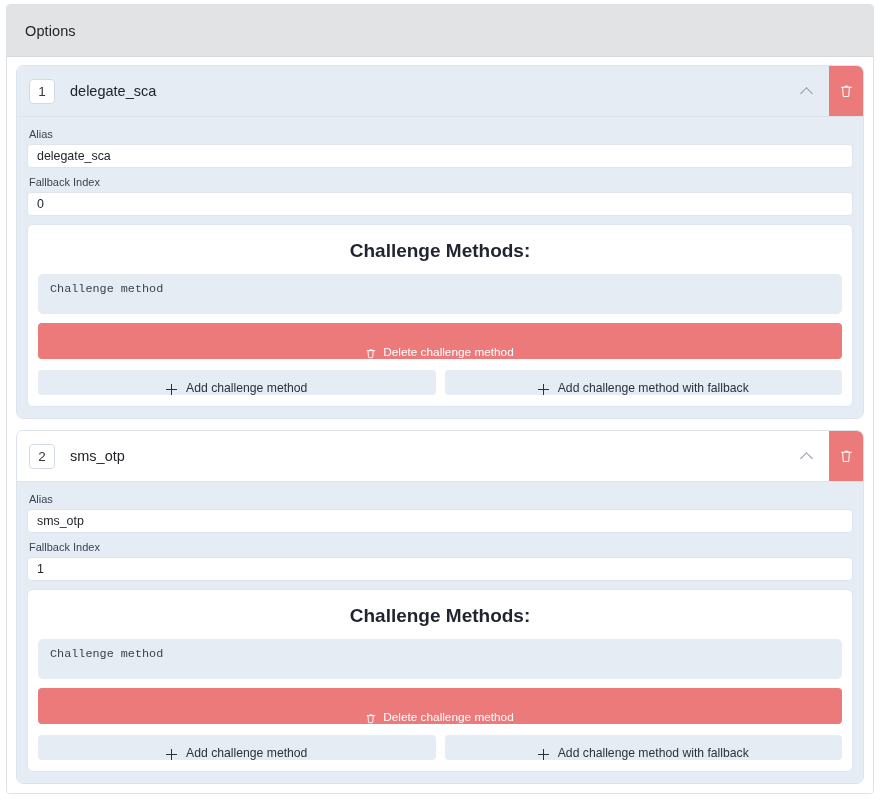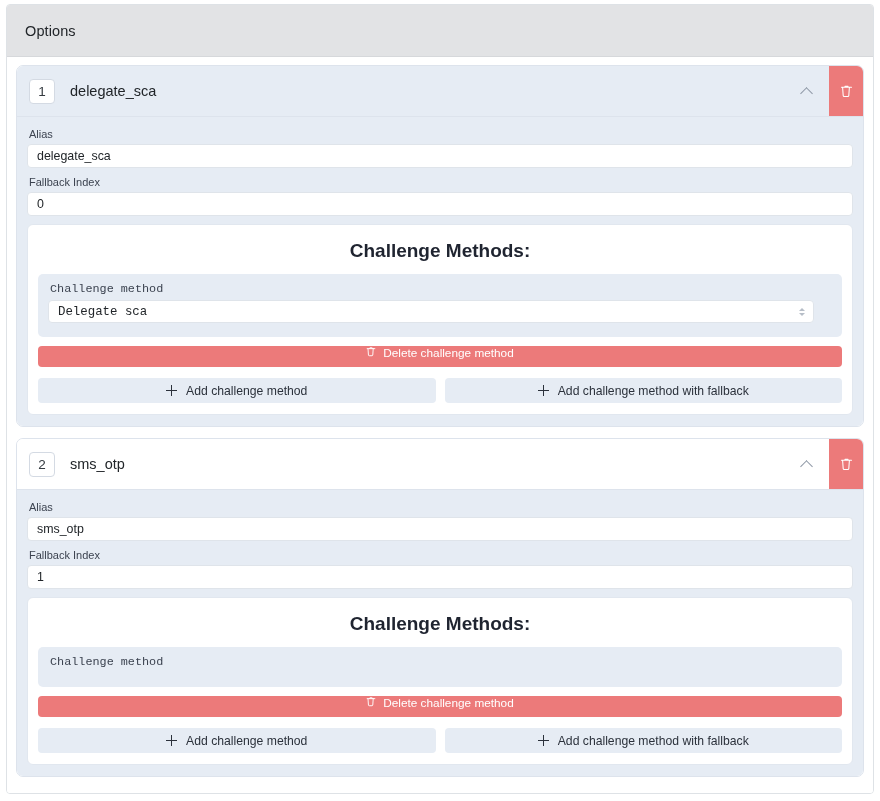--- a/index.html
+++ b/index.html
@@ -198,45 +198,45 @@
     width: 0; height: 0;
     border-left: 3px solid transparent;
     border-right: 3px solid transparent;
   }
   .sa-up { border-bottom: 3.5px solid #b6bdc7; }
   .sa-dn { border-top: 3.5px solid #b6bdc7; }
 
   .delete-method-btn {
     margin-top: 9px;
     width: 100%;
-    height: 21px;
+    height: 36px;
     background: #ec7a7a;
     border-radius: 4px;
     display: flex;
-    align-items: flex-start;
+    align-items: flex-end;
     justify-content: center;
     gap: 7px;
     color: #ffffff;
     font-size: 11.8px;
     border: none;
   }
 
   .add-row {
     display: flex;
     gap: 9px;
     margin-top: 11px;
   }
   .add-btn {
     flex: 1 1 0;
     height: 25px;
     background: #e6ecf4;
     border: none;
     border-radius: 4px;
     display: flex;
-    align-items: center;
+    align-items: flex-end;
     justify-content: center;
     gap: 9px;
     font-size: 12.2px;
     color: #2b313b;
   }
   .plus {
     position: relative;
     width: 11px; height: 11px;
     display: inline-block;
   }
@@ -279,27 +279,20 @@
           <div class="text-input" placeholder="Alias">delegate_sca</div>
 
           <div class="field-label">Fallback Index</div>
           <div class="text-input" placeholder="Fallback Index">0</div>
 
           <div class="methods-box">
             <div class="methods-title">Challenge Methods:</div>
 
             <div class="method-block">
               <div class="method-label">Challenge method</div>
-              <div class="select-box">
-                <span>Delegate sca</span>
-                <span class="select-arrows">
-                  <span class="sa-up"></span>
-                    <span class="sa-dn"></span>
-                </span>
-              </div>
             </div>
 
             <div class="delete-method-btn">
               <svg width="10" height="11" viewBox="0 0 13 14">
                 <path d="M1.5 3.3h10M5 3.3V2.2h3v1.1M2.6 3.3l.6 8.3a1 1 0 0 0 1 .9h3.6a1 1 0 0 0 1-.9l.6-8.3" fill="none" stroke="#ffffff" stroke-width="1.2" stroke-linecap="round" stroke-linejoin="round"></path>
               </svg>
               <span>Delete challenge method</span>
             </div>
 
             <div class="add-row">

